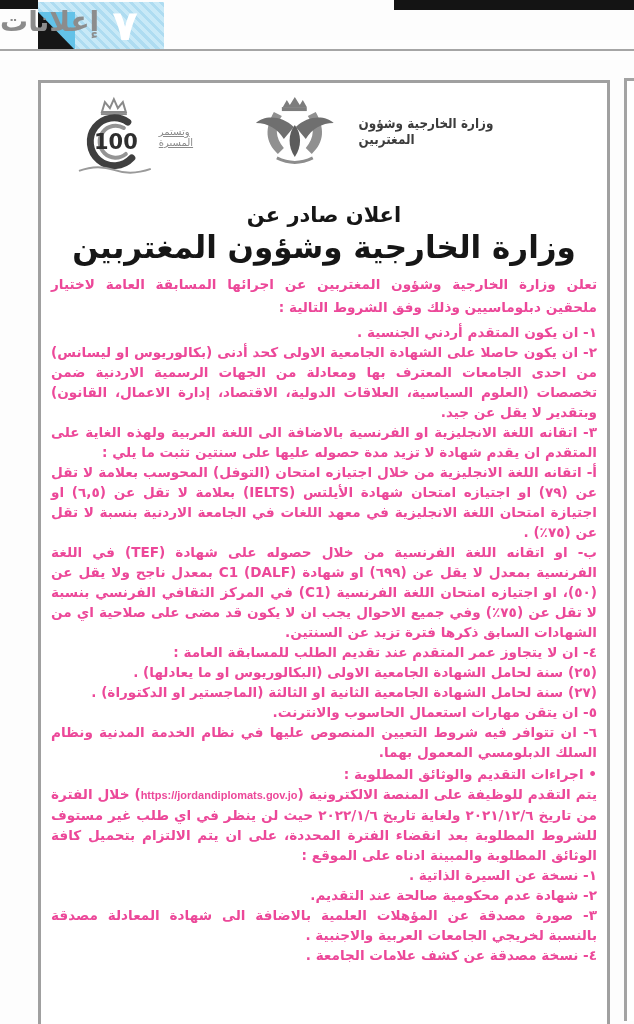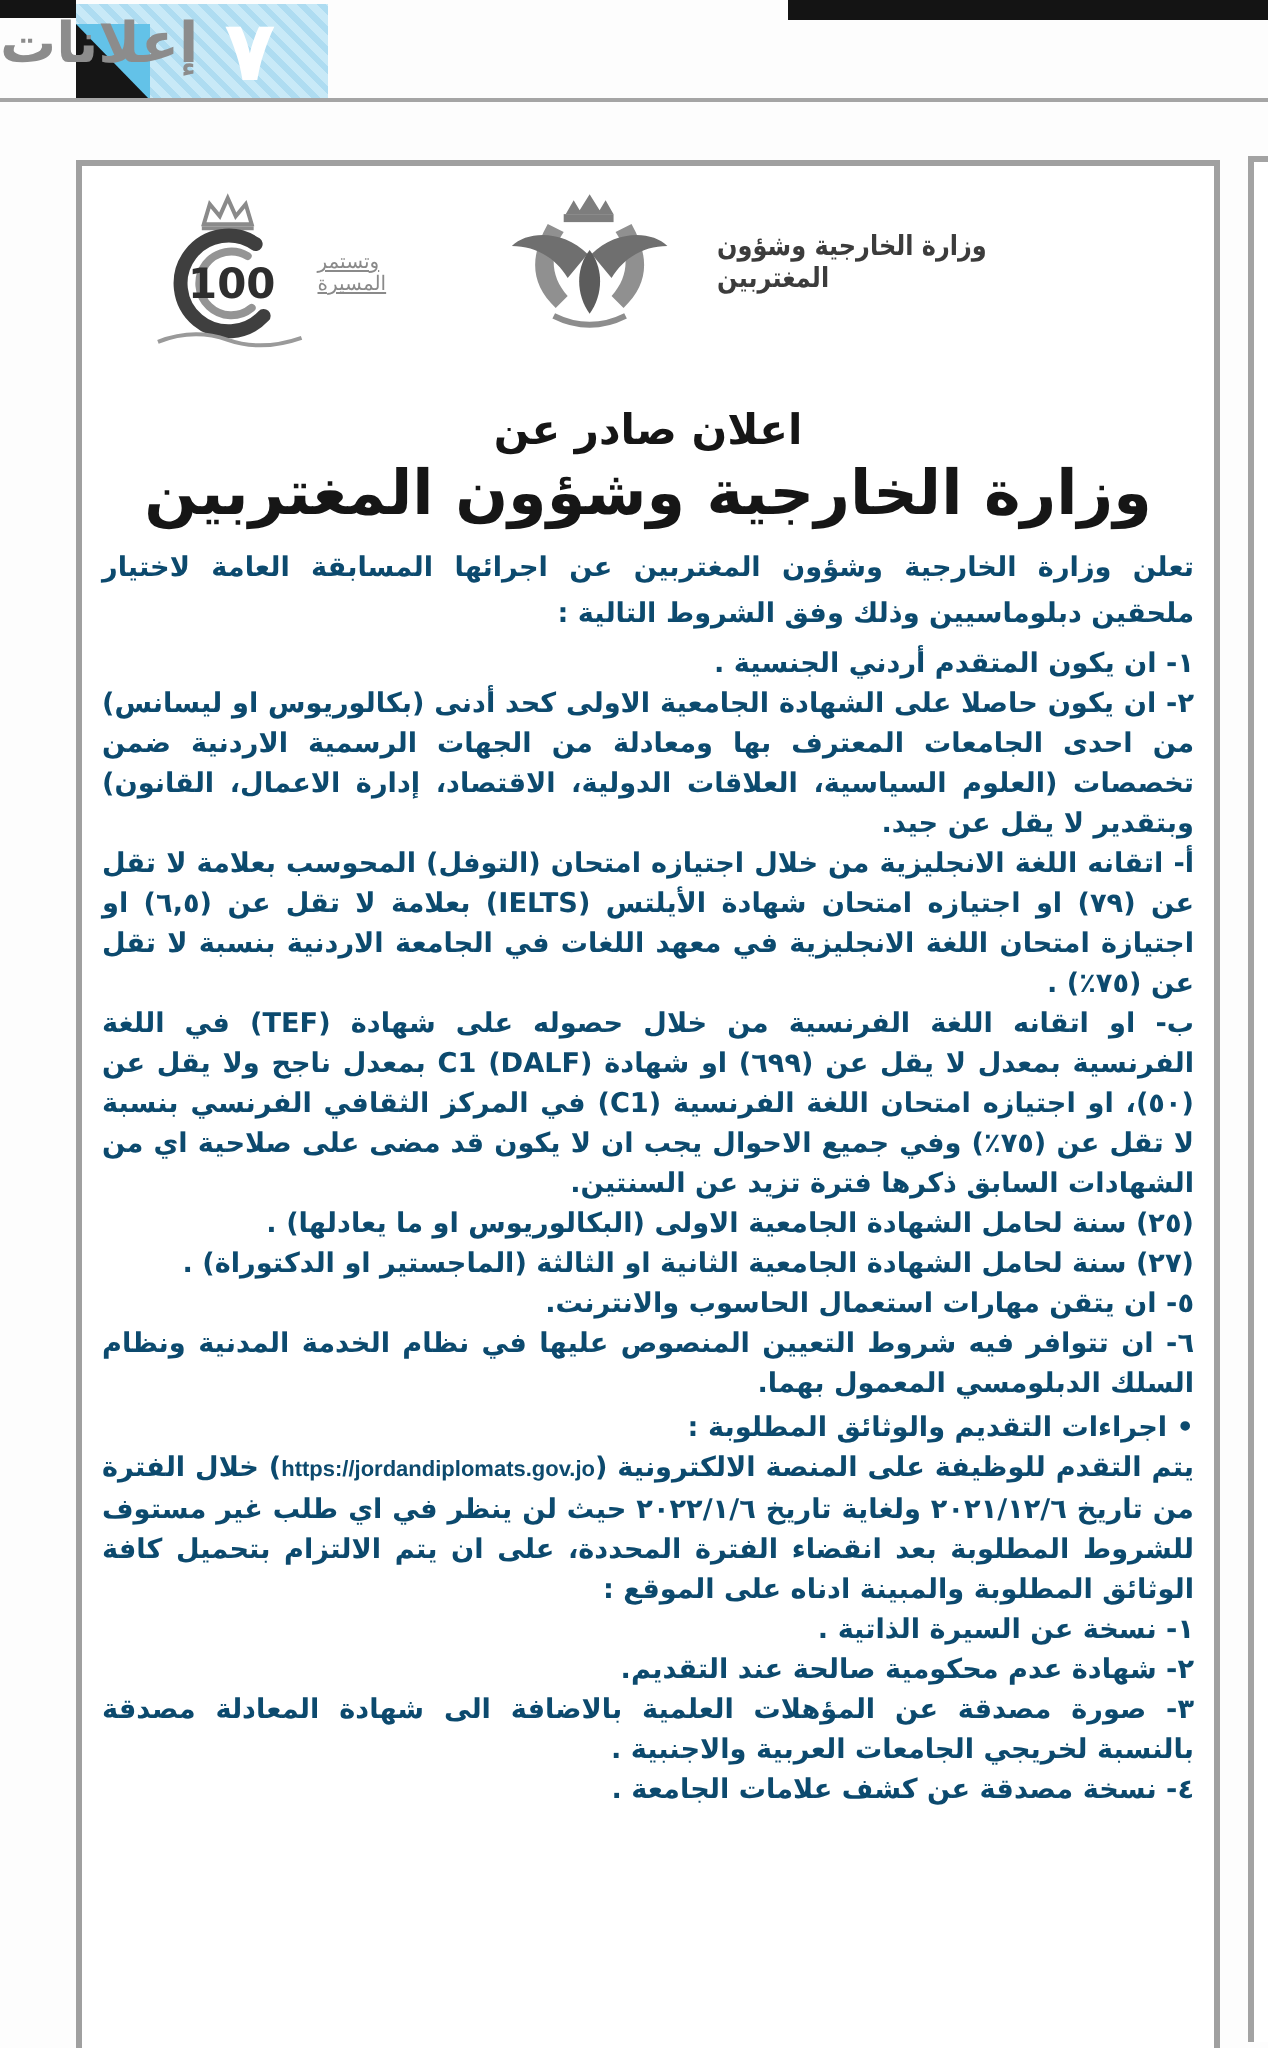--- a/index.html
+++ b/index.html
@@ -44,21 +44,21 @@
   .logo-caption-centennial{font-size:10px; color:#8a8a8a; margin-top:-2px;text-decoration:underline;}
   .logo-caption-ministry{font-size:12px; color:#3c3c3c; font-weight:bold; margin-top:-2px;
     transform:scaleY(1.15);}
   
   .title1{text-align:center; font-size:21px; font-weight:bold; margin:4px 0 0 0;}
   .title2{text-align:center; font-size:31px; font-weight:bold; margin:2px 0 8px 0;}
   
   .body-text{direction:rtl;}
   .body-text p{
     margin:0; font-size:13.6px; font-weight:bold; line-height:20px;
-    text-align:justify; color:#0c4a6e;
+    text-align:justify; color:#ec4899;
   }
   .body-text p.intro{margin-bottom:3px; line-height:23px;}
   .proc-heading{margin-top:2px !important;}
   .proc-heading .u{margin-top:13px;}
   .url{direction:ltr; unicode-bidi:isolate; font-family:Liberation Sans, sans-serif;
     font-size:11px; letter-spacing:0;}
 </style>
 </head>
 <body>
 
@@ -107,22 +107,24 @@
     </div>
 
     <div class="title1">اعلان صادر عن</div>
     <div class="title2">وزارة الخارجية وشؤون المغتربين</div>
 
     <div class="body-text" dir="rtl">
       <p class="intro">تعلن وزارة الخارجية وشؤون المغتربين عن اجرائها المسابقة العامة لاختيار ملحقين دبلوماسيين وذلك وفق الشروط التالية :</p>
 
       <p>١- ان يكون المتقدم أردني الجنسية .</p>
       <p>٢- ان يكون حاصلا على الشهادة الجامعية الاولى كحد أدنى (بكالوريوس او ليسانس) من احدى الجامعات المعترف بها ومعادلة من الجهات الرسمية الاردنية ضمن تخصصات (العلوم السياسية، العلاقات الدولية، الاقتصاد، إدارة الاعمال، القانون) وبتقدير لا يقل عن جيد.</p>
+      <p>٣- اتقانه اللغة الانجليزية او الفرنسية بالاضافة الى اللغة العربية ولهذه الغاية على المتقدم ان يقدم شهادة لا تزيد مدة حصوله عليها على سنتين تثبت ما يلي :</p>
       <p>أ- اتقانه اللغة الانجليزية من خلال اجتيازه امتحان (التوفل) المحوسب بعلامة لا تقل عن (٧٩) او اجتيازه امتحان شهادة الأيلتس (IELTS) بعلامة لا تقل عن (٦,٥) او اجتيازة امتحان اللغة الانجليزية في معهد اللغات في الجامعة الاردنية بنسبة لا تقل عن (٧٥٪) .</p>
       <p>ب- او اتقانه اللغة الفرنسية من خلال حصوله على شهادة (TEF) في اللغة الفرنسية بمعدل لا يقل عن (٦٩٩) او شهادة C1 (DALF) بمعدل ناجح ولا يقل عن (٥٠)، او اجتيازه امتحان اللغة الفرنسية (C1) في المركز الثقافي الفرنسي بنسبة لا تقل عن (٧٥٪) وفي جميع الاحوال يجب ان لا يكون قد مضى على صلاحية اي من الشهادات السابق ذكرها فترة تزيد عن السنتين.</p>
+      <p>٤- ان لا يتجاوز عمر المتقدم عند تقديم الطلب للمسابقة العامة :</p>
       <p>(٢٥) سنة لحامل الشهادة الجامعية الاولى (البكالوريوس او ما يعادلها) .</p>
       <p>(٢٧) سنة لحامل الشهادة الجامعية الثانية او الثالثة (الماجستير او الدكتوراة) .</p>
       <p>٥- ان يتقن مهارات استعمال الحاسوب والانترنت.</p>
       <p>٦- ان تتوافر فيه شروط التعيين المنصوص عليها في نظام الخدمة المدنية ونظام السلك الدبلومسي المعمول بهما.</p>
 
       <p class="proc-heading"><span>•</span> <span class="u">اجراءات التقديم والوثائق المطلوبة :</span></p>
 
       <p><span>يتم التقدم للوظيفة على المنصة الالكترونية (</span><span class="url" dir="ltr">https://jordandiplomats.gov.jo</span><span>) خلال الفترة من تاريخ ٢٠٢١/١٢/٦ ولغاية تاريخ ٢٠٢٢/١/٦ حيث لن ينظر في اي طلب غير مستوف للشروط المطلوبة بعد انقضاء الفترة المحددة، على ان يتم الالتزام بتحميل كافة الوثائق المطلوبة والمبينة ادناه على الموقع :</span></p>
 
       <p>١- نسخة عن السيرة الذاتية .</p>

